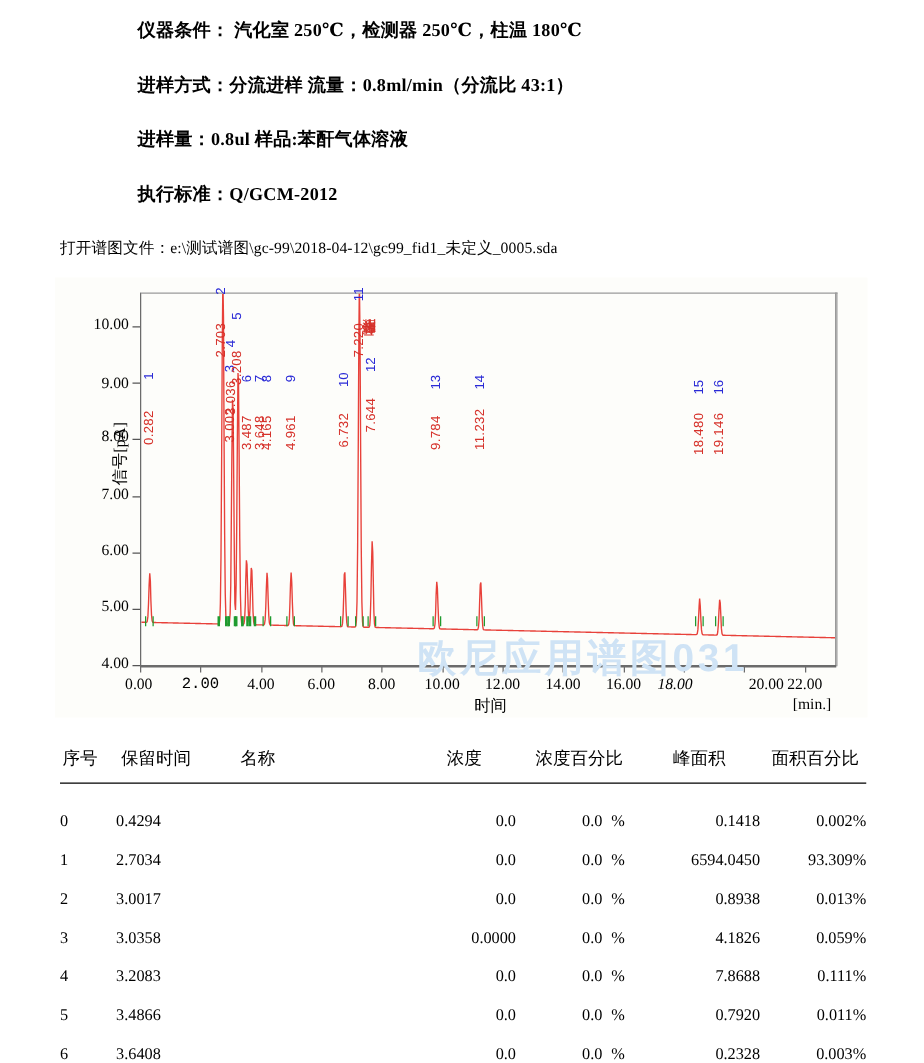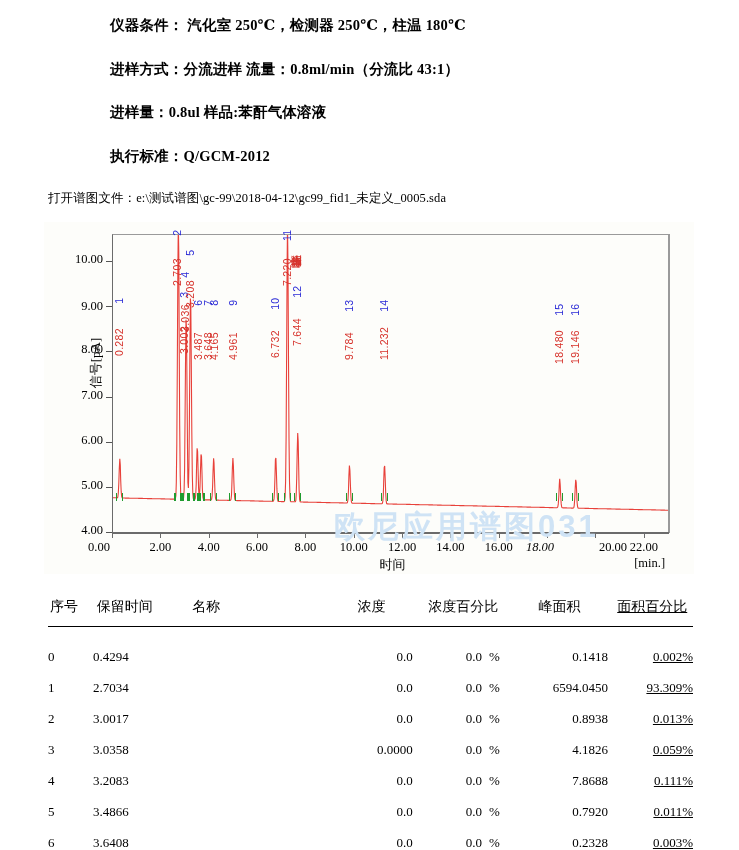--- a/index.html
+++ b/index.html
@@ -64,21 +64,21 @@
   table{border-collapse:collapse;width:100%;font-size:13px;}
   th{font-weight:normal;font-size:14px;padding:0 0 10px 0;text-align:left;}
   td{padding:7.5px 0;font-size:13px;font-family:"Liberation Serif","DejaVu Serif",serif;}
   .hr{height:1px;background:#000;margin:0 0 14px 0;}
   .c-no{width:52px;text-align:left;}
   .c-rt{width:108px;text-align:left;}
   .c-name{width:150px;text-align:left;}
   .c-conc{width:108px;text-align:right;}
   .c-concp{width:100px;text-align:right;}
   .c-area{width:118px;text-align:right;}
-  .c-areap{width:92px;text-align:right;text-decoration:underline;}
+  .c-areap{width:92px;text-align:right;}
   .pct-sym{display:inline-block;width:18px;text-align:right;}
   th.c-no{padding-left:2px;}
   th.c-conc,th.c-concp,th.c-area,th.c-areap{text-align:center;}
 </style>
 </head>
 <body>
 
 <div class="conditions">
   <div class="cond-line">仪器条件：  汽化室 250℃，检测器 250℃，柱温 180℃</div>
   <div class="cond-line">进样方式：分流进样    流量：0.8ml/min（分流比 43:1）</div>
@@ -109,23 +109,23 @@
         <div class="ytickmark" style="top: 174.545px; left: 62px;"></div>
         <div class="ytick" style="top: 120.394px; right: 591px; width: 56px;">8.00</div>
         <div class="ytickmark" style="top: 129.394px; left: 62px;"></div>
         <div class="ytick" style="top: 77px; right: 591px; width: 56px;">9.00</div>
         <div class="ytickmark" style="top: 84.2424px; left: 62px;"></div>
         <div class="ytick" style="top: 30.0909px; right: 591px; width: 56px;">10.00</div>
         <div class="ytickmark" style="top: 39.0909px; left: 62px;"></div>
       </div>
     <div id="xlabels">
         <div class="xtickmark" style="left: 68px;"></div>
-        <div class="xtick" style="left: 32px;">0.00</div>
+        <div class="xtick" style="left: 44px;">0.00</div>
         <div class="xtickmark" style="left: 116.348px;"></div>
-        <div class="xtick" style="left: 93.3478px;">2.00</div>
+        <div class="xtick" style="left: 93.3478px; font-family: Liberation Mono, monospace;">2.00</div>
         <div class="xtickmark" style="left: 164.696px;"></div>
         <div class="xtick" style="left: 141.696px;">4.00</div>
         <div class="xtickmark" style="left: 213.043px;"></div>
         <div class="xtick" style="left: 190.043px;">6.00</div>
         <div class="xtickmark" style="left: 261.391px;"></div>
         <div class="xtick" style="left: 238.391px;">8.00</div>
         <div class="xtickmark" style="left: 309.739px;"></div>
         <div class="xtick" style="left: 286.739px;">10.00</div>
         <div class="xtickmark" style="left: 358.087px;"></div>
         <div class="xtick" style="left: 335.087px;">12.00</div>

